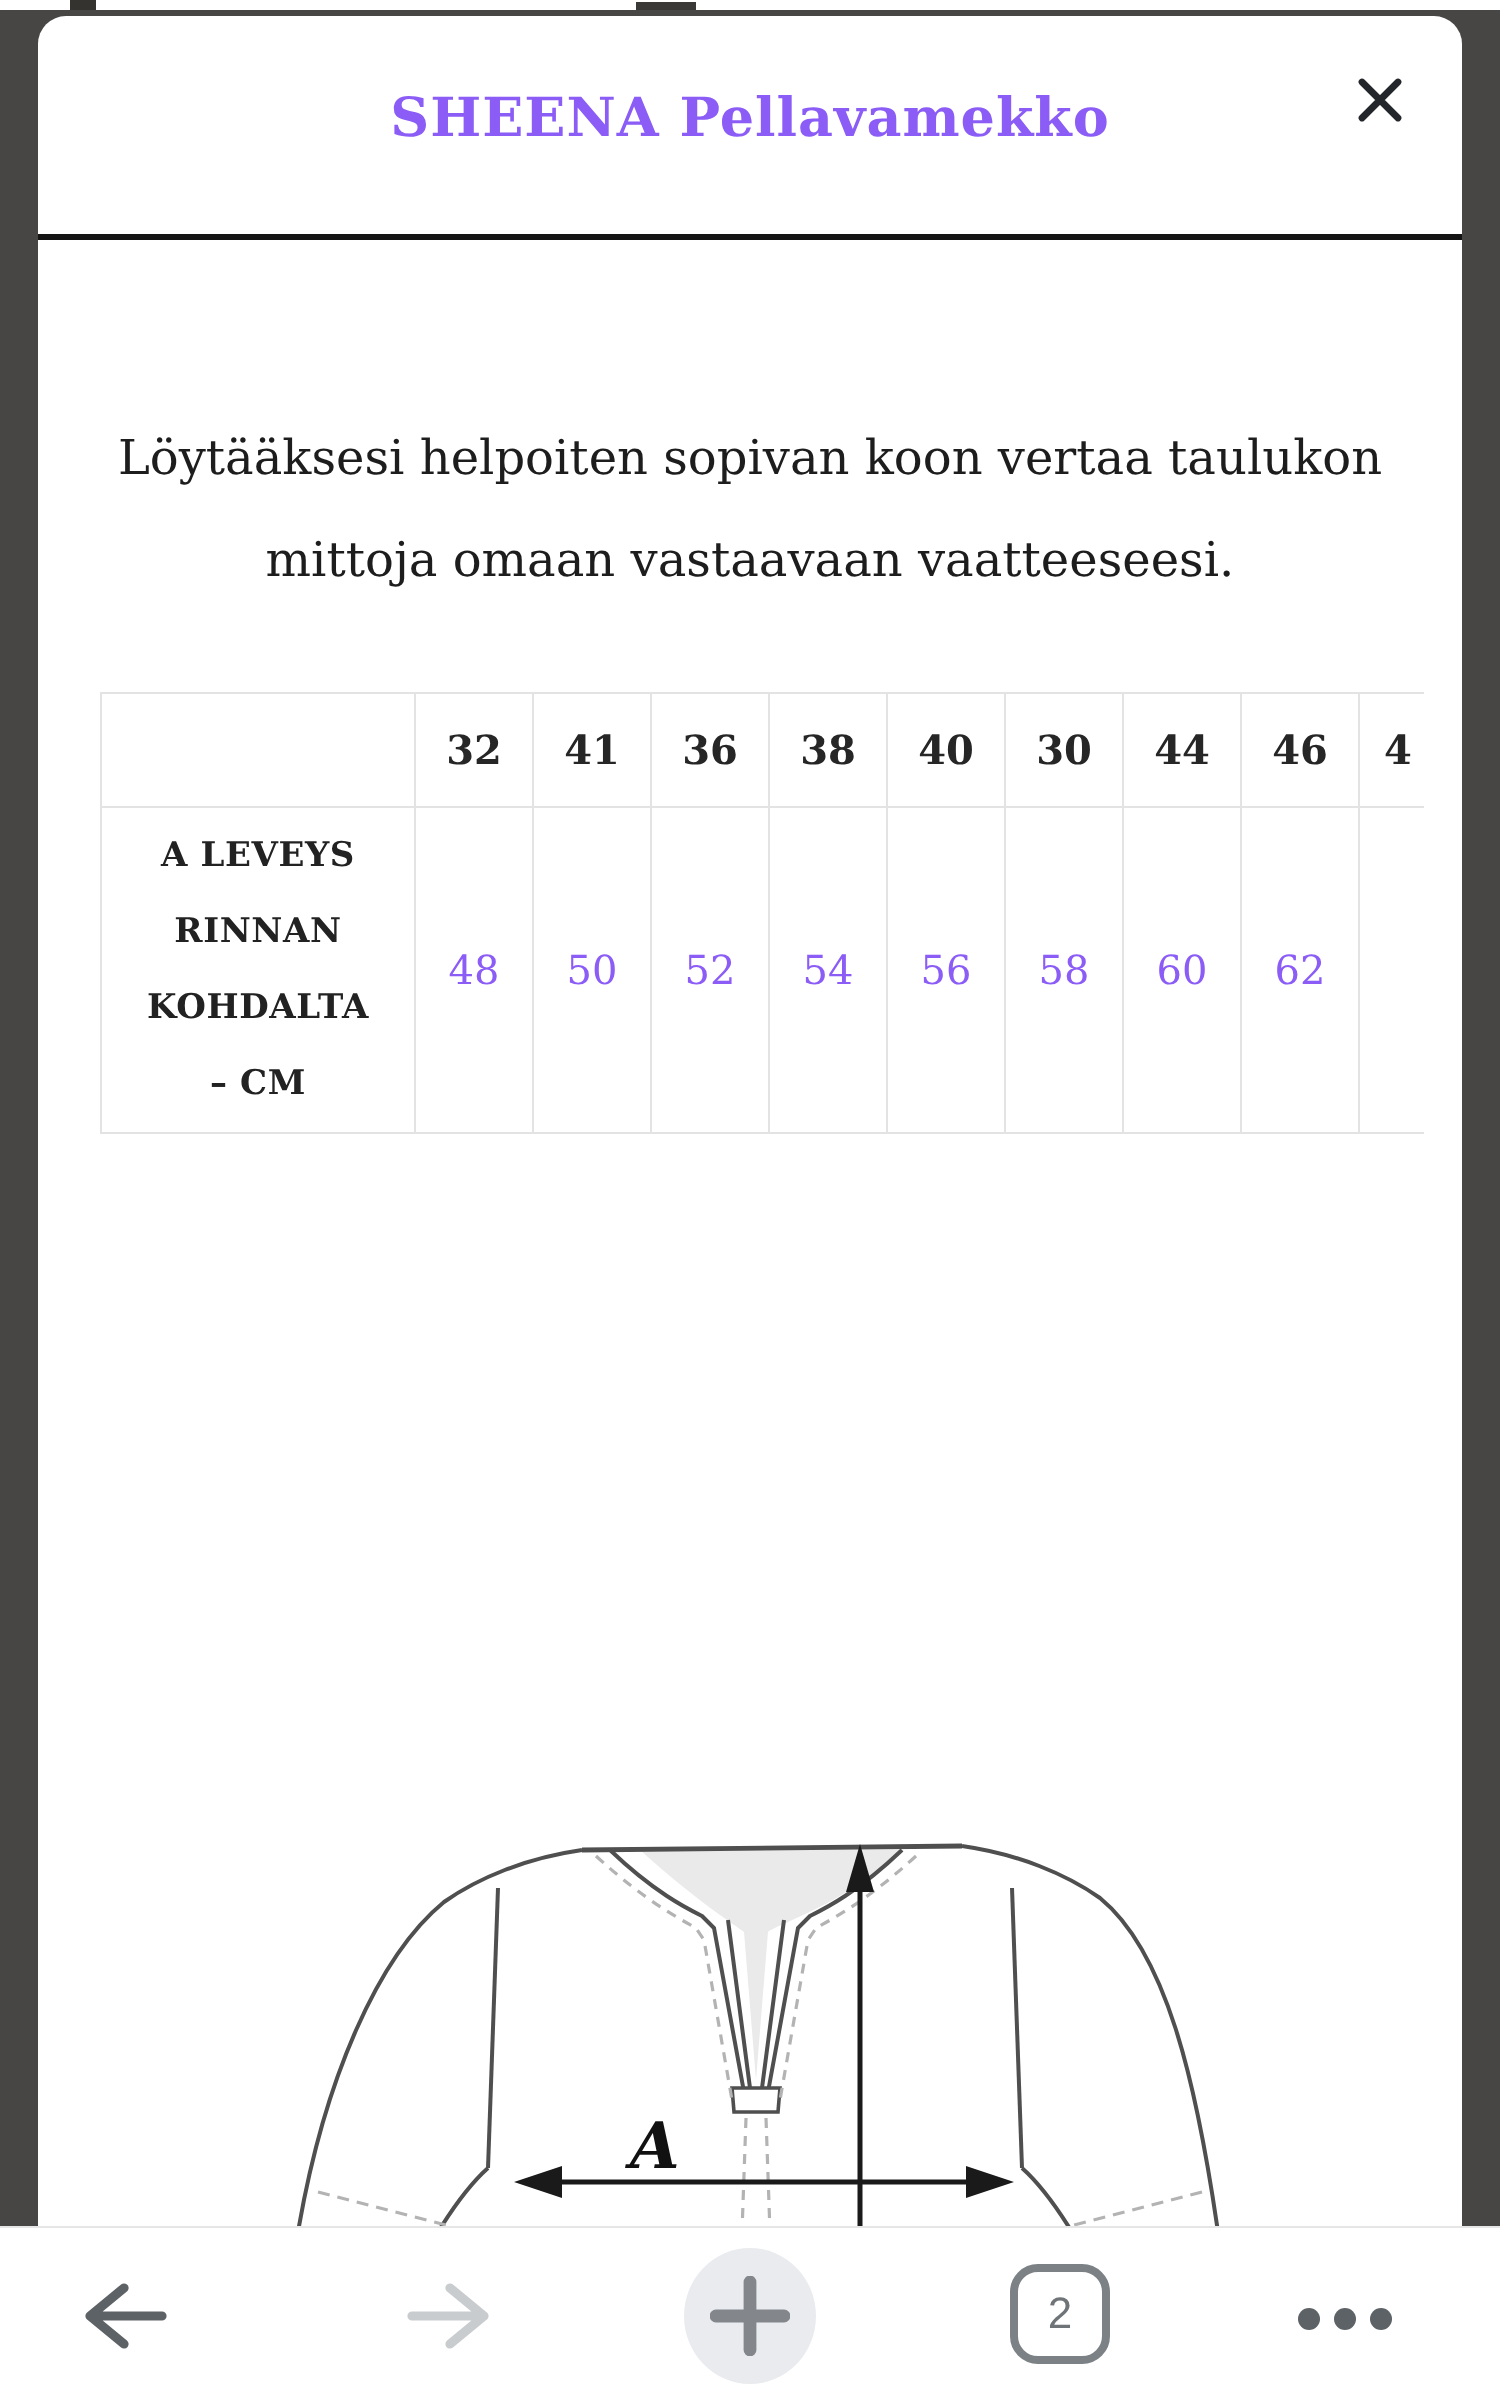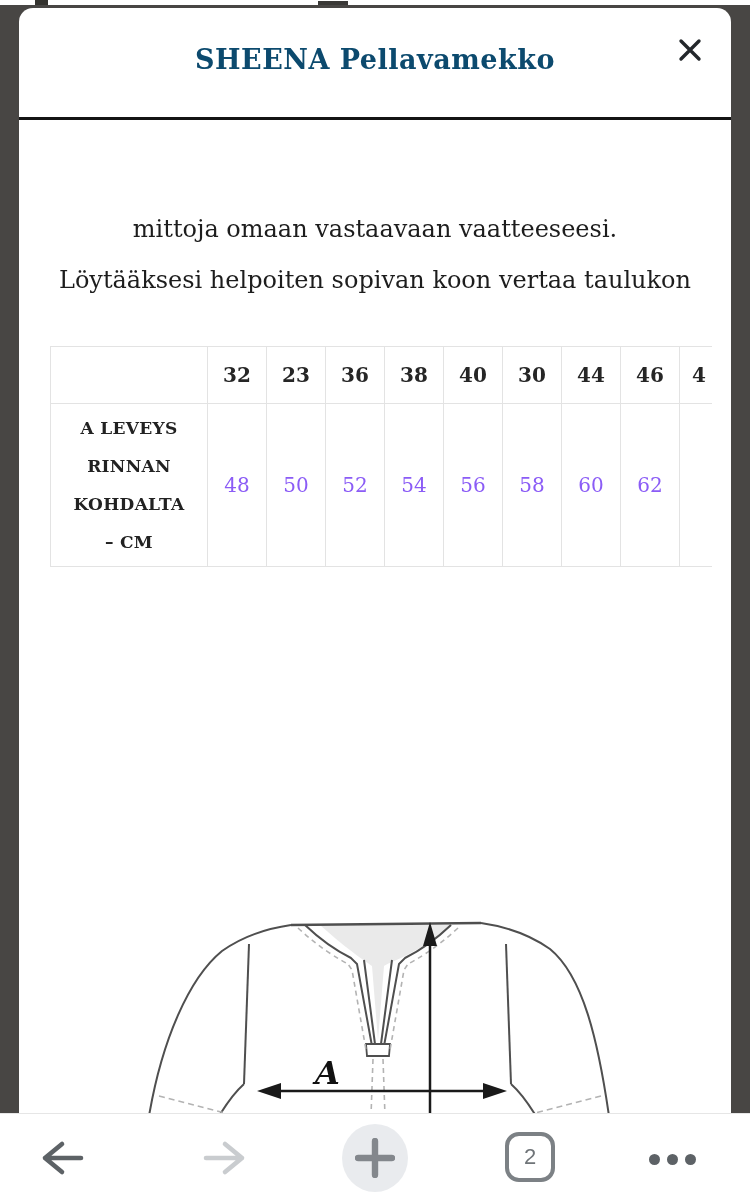--- a/index.html
+++ b/index.html
@@ -18,21 +18,21 @@
   .overlay { position:absolute; top:5px; left:0; width:750px; height:1108px; background:#484644; }
 
   
   .modal {
     position:absolute; top:8px; left:19px; width:712px; height:1105px;
     background:#ffffff; border-radius:14px 14px 0 0; overflow:hidden;
   }
   .modal-header { position:relative; height:109px; }
   .modal-title {
     padding-top:36px; text-align:center; font-size:27px; font-weight:bold;
-    letter-spacing:.5px; color:#0c4a6e;
+    letter-spacing:.5px; color:#8b5cf6;
   }
   .close-btn {
     position:absolute; top:25px; right:24px; width:34px; height:34px;
     background:none; border:none; cursor:pointer; display:flex; align-items:center; justify-content:center;
   }
   .divider { height:3px; background:#141414; }
 
   .intro {
     margin-top:84px; text-align:center; font-size:24px; line-height:51px; color:#1d1d1d;
   }
@@ -93,43 +93,43 @@
     <div class="modal-title">SHEENA Pellavamekko</div>
     <button class="close-btn">
       <svg width="30" height="30" viewBox="0 0 30 30">
         <path d="M6 6 L24 24 M24 6 L6 24" stroke="#23272b" stroke-width="3.4" stroke-linecap="round" fill="none"></path>
       </svg>
     </button>
   </div>
   <div class="divider"></div>
 
   <div class="intro">
+    <div>Löytääksesi helpoiten sopivan koon vertaa taulukon</div>
     <div>mittoja omaan vastaavaan vaatteeseesi.</div>
-    <div>Löytääksesi helpoiten sopivan koon vertaa taulukon</div>
   </div>
 
   <div class="table-wrap">
     <table class="size-table">
       <colgroup>
         <col style="width:157px">
         <col style="width:59px">
           <col style="width:59px">
           <col style="width:59px">
           <col style="width:59px">
         <col style="width:59px">
           <col style="width:59px">
           <col style="width:59px">
           <col style="width:59px">
         <col style="width:59px">
       </colgroup>
       <tbody>
           <tr class="hdr">
         <th></th>
         <th>32</th>
-        <th>23</th>
+        <th>41</th>
         <th>36</th>
         <th>38</th>
         <th>40</th>
         <th>30</th>
         <th>44</th>
         <th>46</th>
         <th class="partial">4</th>
       </tr>
       <tr class="row-a">
         <td class="row-label">

